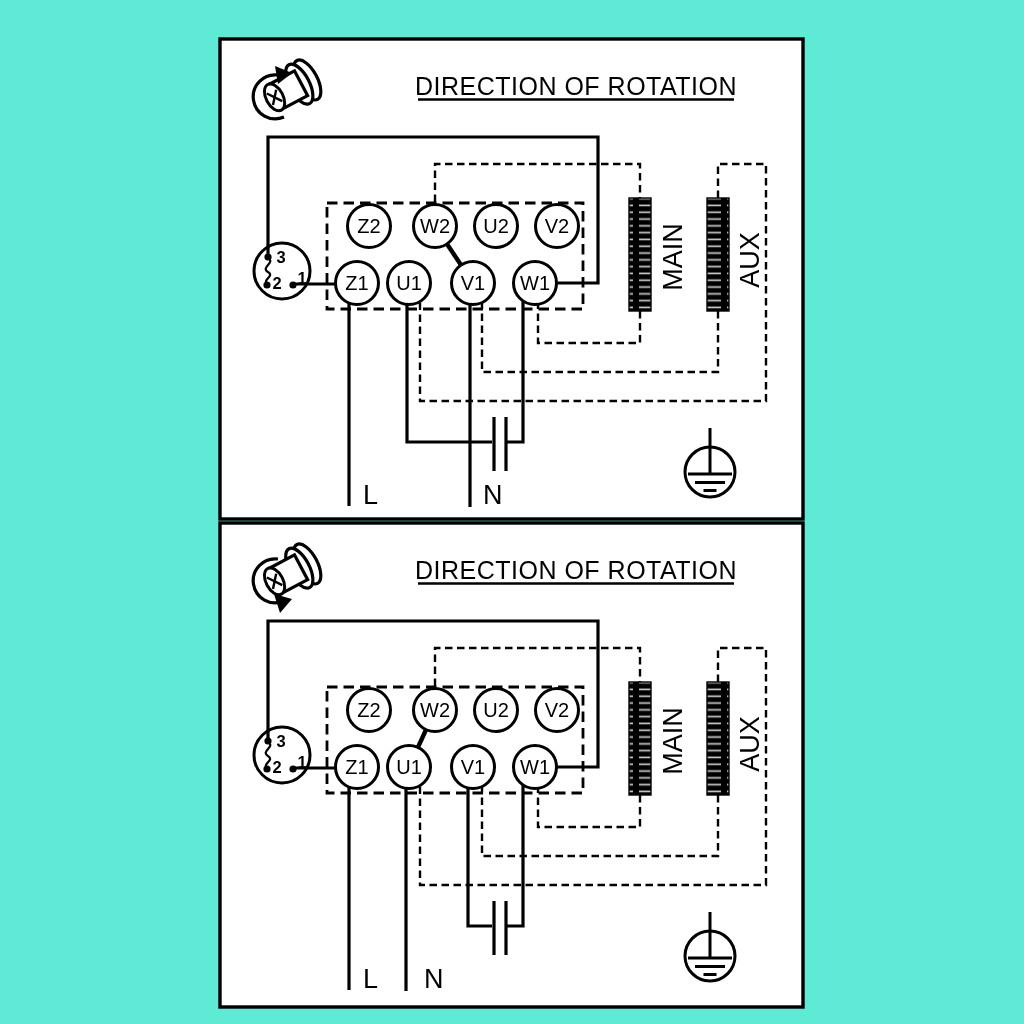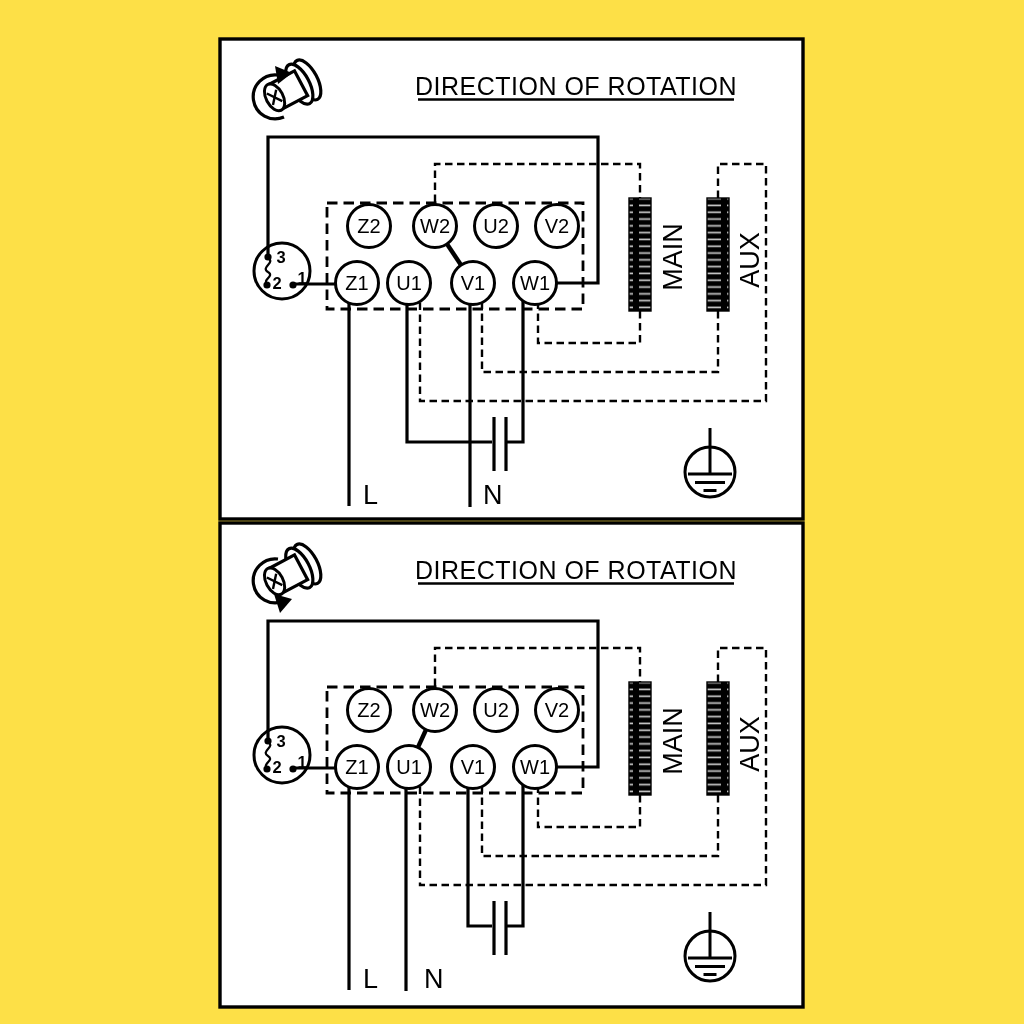--- a/index.html
+++ b/index.html
@@ -1,16 +1,16 @@
 <!DOCTYPE html>
 <html><head>
 <meta charset="utf-8">
 <style>
   html,body{margin:0;padding:0;background:#ffffff;}
-  #stage{position:relative;width:1024px;height:1024px;background:#fde047;overflow:hidden;
+  #stage{position:relative;width:1024px;height:1024px;background:#5eead4;overflow:hidden;
          font-family:"Liberation Sans", sans-serif;}
   svg{position:absolute;left:218px;}
   #panel-ccw{top:37px;}
   #panel-cw{top:521px;}
   .ink{stroke:#000000;fill:none;}
   .w-solid{stroke:#000000;stroke-width:3.2;fill:none;}
   .w-bridge{stroke:#000000;stroke-width:4.4;fill:none;}
   .w-dash{stroke:#000000;stroke-width:2.4;fill:none;stroke-dasharray:7.5 4.5;}
   .box-dash{stroke:#000000;stroke-width:2.8;fill:none;stroke-dasharray:10.5 6;}
   .term-circle{fill:#ffffff;stroke:#000000;stroke-width:3;}

